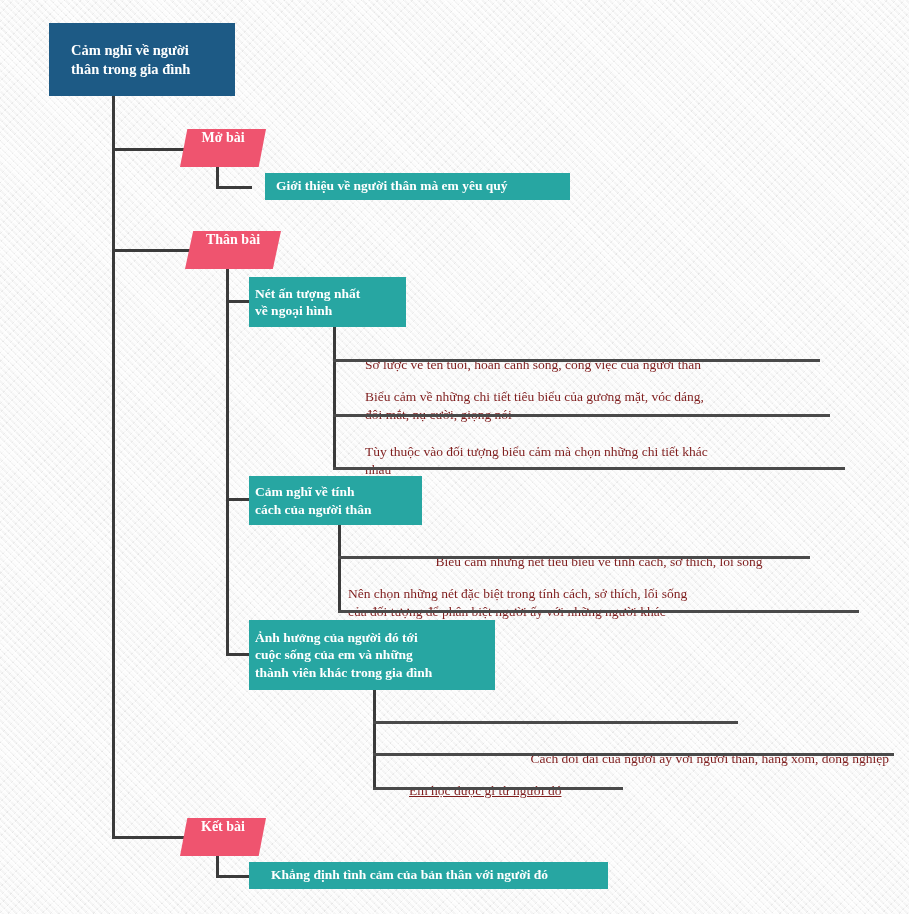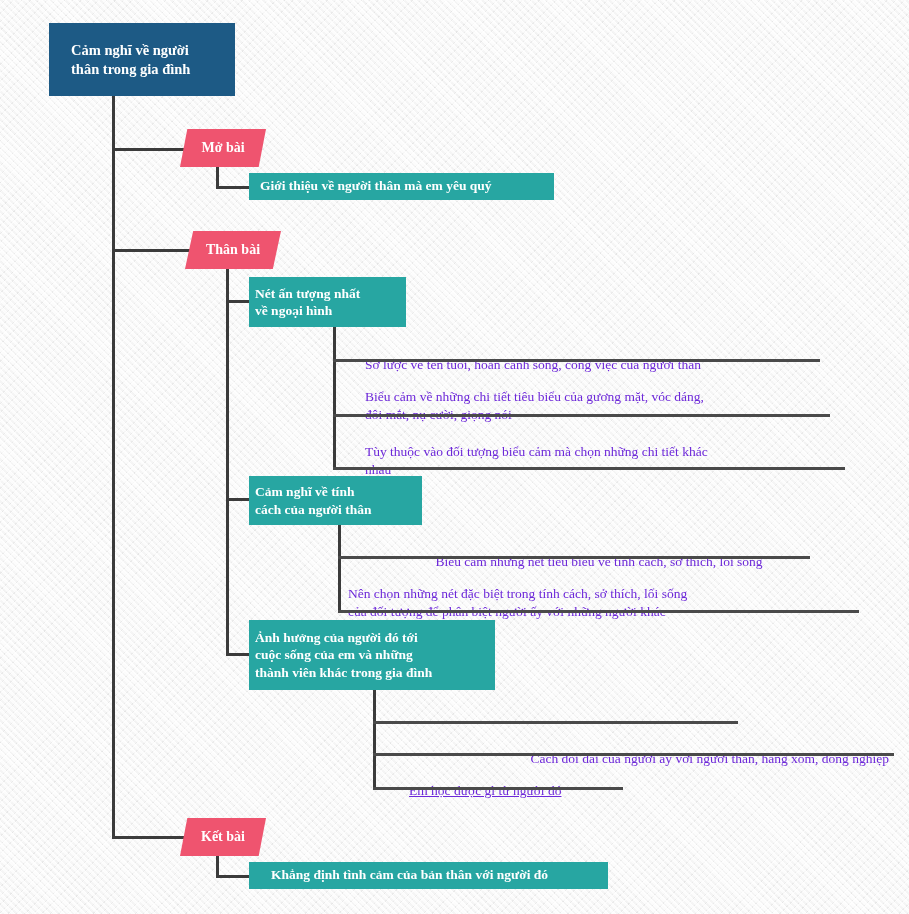--- a/index.html
+++ b/index.html
@@ -36,39 +36,38 @@
     font-weight: bold;
     padding: 8px 12px 8px 22px;
     display: flex;
     align-items: center;
   }
   .section-node {
     background: #ef546f;
     font-size: 14px;
     font-weight: bold;
     display: flex;
-    align-items: center;
     justify-content: center;
     padding-bottom: 1px;
     clip-path: polygon(8.5% 0%, 100% 0%, 91.5% 100%, 0% 100%);
   }
   .topic-node {
     background: #27a6a2;
     font-size: 13.5px;
     font-weight: bold;
     padding: 7px 6px;
     display: flex;
     align-items: center;
   }
   .topic-node.single {
     padding: 5px 11px 7px 11px;
   }
   .leaf-text {
     position: absolute;
-    color: #6d28d9;
+    color: #7f1d1d;
     font-size: 13.5px;
     font-weight: normal;
     line-height: 1.38;
     white-space: pre-line;
     box-sizing: border-box;
   }
   .conn {
     position: absolute;
     background: #3b3b3b;
   }
@@ -112,21 +111,21 @@
 
   <div class="node root-node" style="left:21px; top:23px; width:186px; height:73px;margin-left:28px;">
     <span>Cảm nghĩ về người
 thân trong gia đình</span>
   </div>
 
   <div class="node section-node" style="left:180px; top:129px; width:86px; height:38px;">
     <span>Mở bài</span>
   </div>
 
-  <div class="node topic-node single" style="left:249px; top:173px; width:305px; height:27px;">
+  <div class="node topic-node single" style="left:265px; top:173px; width:305px; height:27px;">
     <span>Giới thiệu về người thân mà em yêu quý</span>
   </div>
 
   <div class="node section-node" style="left:185px; top:231px; width:96px; height:38px;">
     <span>Thân bài</span>
   </div>
 
   <div class="node topic-node" style="left:249px; top:277px; width:157px; height:50px;">
     <span>Nét ấn tượng nhất
 về ngoại hình</span>

